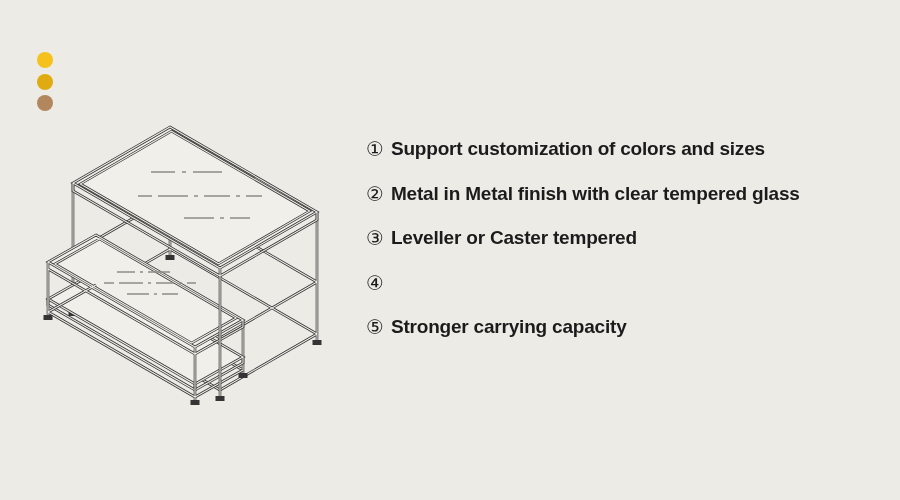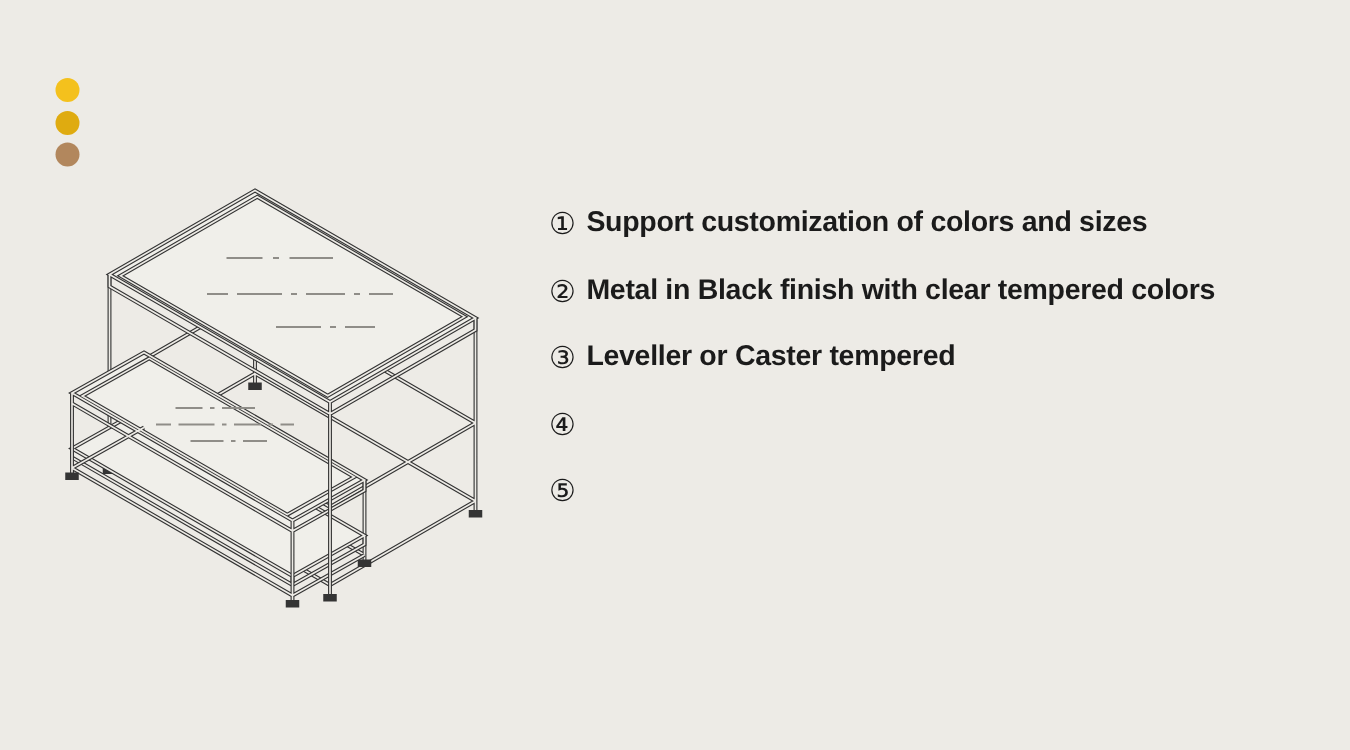--- a/index.html
+++ b/index.html
@@ -126,35 +126,38 @@
     <div class="feature">
       <span class="fnum">①</span>
       <span class="ftext">
         <span class="fline">Support customization of colors and sizes</span>
       </span>
     </div>
 
     <div class="feature">
       <span class="fnum">②</span>
       <span class="ftext">
-        <span class="fline">Metal in Black finish with clear tempered colors</span>
+        <span class="fline">Metal in Metal finish with clear tempered glass</span>
       </span>
     </div>
 
     <div class="feature">
       <span class="fnum">③</span>
       <span class="ftext">
         <span class="fline">Leveller or Caster tempered</span>
       </span>
     </div>
 
     <div class="feature">
       <span class="fnum">④</span>
       <span class="ftext">
       </span>
     </div>
 
     <div class="feature">
       <span class="fnum">⑤</span>
+      <span class="ftext">
+        <span class="fline">Stronger carrying capacity</span>
+      </span>
     </div>
 
   </div>
 </div>
 
 </body></html>

